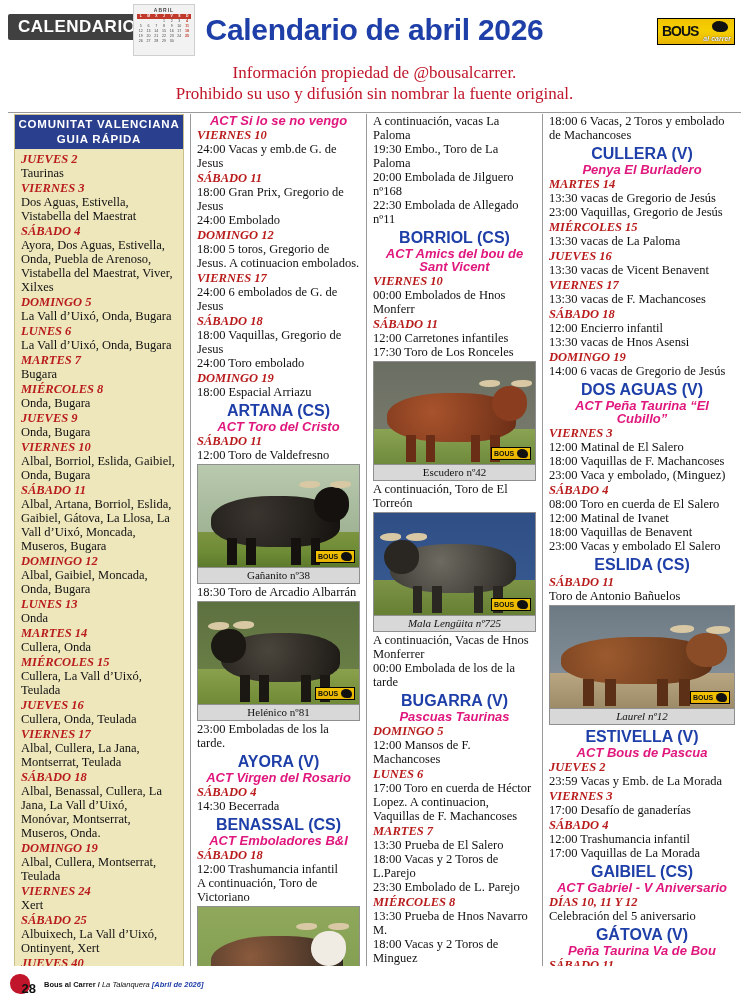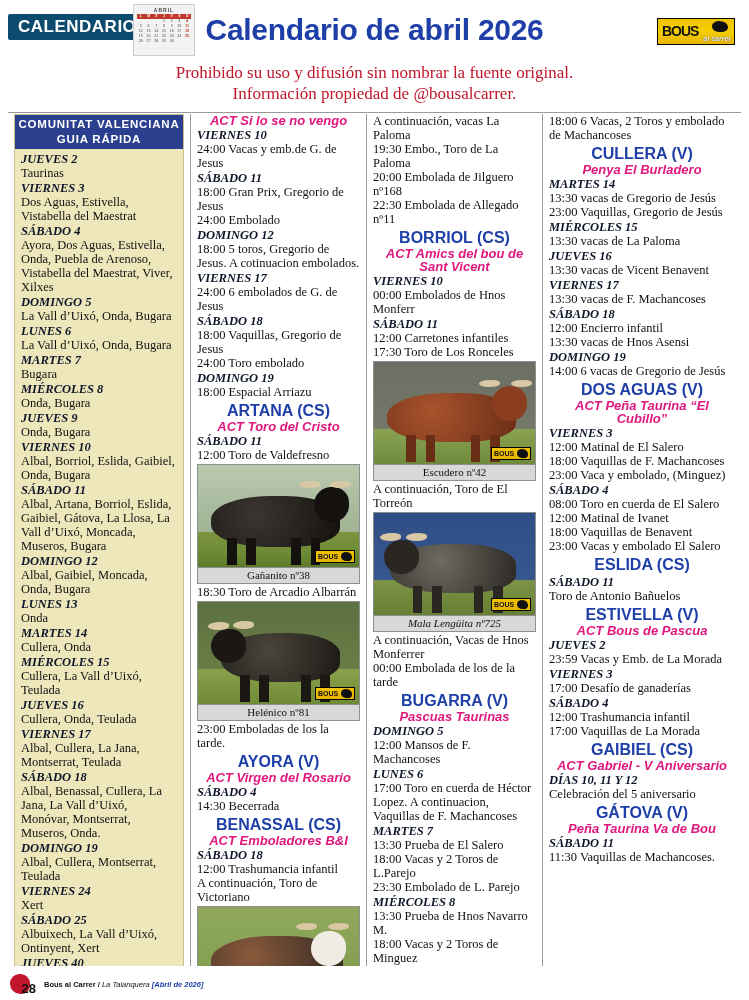--- a/index.html
+++ b/index.html
@@ -15,21 +15,21 @@
   }
 
   
   .header {
     position: relative;
     height: 58px;
   }
   .cal-tag {
     position: absolute;
     left: 8px; top: 14px;
-    background: #0c4a6e;
+    background: #404040;
     color: #ffffff;
     font-family: "Liberation Sans", sans-serif;
     font-weight: bold;
     font-size: 17px;
     letter-spacing: .5px;
     padding: 4px 10px 5px 10px;
     border-radius: 2px;
     line-height: 1;
   }
   .mini-cal {
@@ -148,21 +148,21 @@
     letter-spacing: .8px;
     line-height: 15px;
     padding: 2px 0;
   }
   .guide-body { padding: 2px 6px 0 6px; }
 
   .day {
     font-family: "Liberation Serif", serif;
     font-style: italic;
     font-weight: bold;
-    color: #0f172a;
+    color: #b91c1c;
     font-size: 12.5px;
     line-height: 14px;
     margin-top: 1px;
   }
   .txt {
     font-size: 12.5px;
     line-height: 14px;
     color: #111;
   }
 
@@ -348,22 +348,22 @@
   <div class="main-title">Calendario de abril 2026</div>
 
   <div class="bous-logo">
     <span class="bl-text">BOUS</span>
     <span class="bl-bull"></span>
     <span class="bl-sub">al carrer</span>
   </div>
 </div>
 
 <div class="notice">
+  <div>Información propiedad de @bousalcarrer.</div>
   <div>Prohibido su uso y difusión sin nombrar la fuente original.</div>
-  <div>Información propiedad de @bousalcarrer.</div>
 </div>
 
 <div class="hr-top"></div>
 
 <div class="columns">
 
   <div class="col col1">
     <div class="guide-box">
       <div class="band">
         <div>COMUNITAT  VALENCIANA</div>
@@ -616,20 +616,36 @@
         <div class="txt">08:00 Toro en cuerda de El Salero</div>
         <div class="txt">12:00 Matinal de Ivanet</div>
         <div class="txt">18:00 Vaquillas de Benavent</div>
         <div class="txt">23:00 Vacas y embolado El Salero</div>
       </div>
 
     <div class="town">ESLIDA (CS)</div>
     <div class="day">SÁBADO 11</div>
     <div class="txt">Toro de Antonio Bañuelos</div>
 
+    <div class="photo-wrap">
+      <div class="photo">
+        <div class="sky" style="background:linear-gradient(180deg,#6d7a84,#8d98a0)"></div>
+        <div class="ground" style="background:linear-gradient(180deg,#b9a681,#9d8b68)"></div>
+        <div class="bull" style="background:radial-gradient(circle at 30% 38%,#9c5a2e,#5c3016);left:6%;bottom:24%;width:82%;height:46%"></div>
+        <div class="head" style="background:#8a4c26;right:4%;top:26%"></div>
+        <div class="horn" style="right:2%;top:20%"></div>
+        <div class="horn" style="right:22%;top:19%"></div>
+        <div class="leg" style="background:#5c3016;left:18%"></div>
+        <div class="leg" style="background:#5c3016;left:30%"></div>
+        <div class="leg" style="background:#5c3016;left:58%"></div>
+        <div class="leg" style="background:#5c3016;left:70%"></div>
+        <div class="ph-badge">BOUS<i></i></div>
+      </div>
+      <div class="caption"><i>Laurel nº12</i></div>
+    </div>
 
     <div class="town">ESTIVELLA (V)</div>
     <div class="act">ACT Bous de Pascua</div>
     <div id="c4-estivella">
         <div class="day">JUEVES 2</div>
         <div class="txt">23:59 Vacas y Emb. de La Morada</div>
         <div class="day">VIERNES 3</div>
         <div class="txt">17:00 Desafío de ganaderías</div>
         <div class="day">SÁBADO 4</div>
         <div class="txt">12:00 Trashumancia infantil</div>

